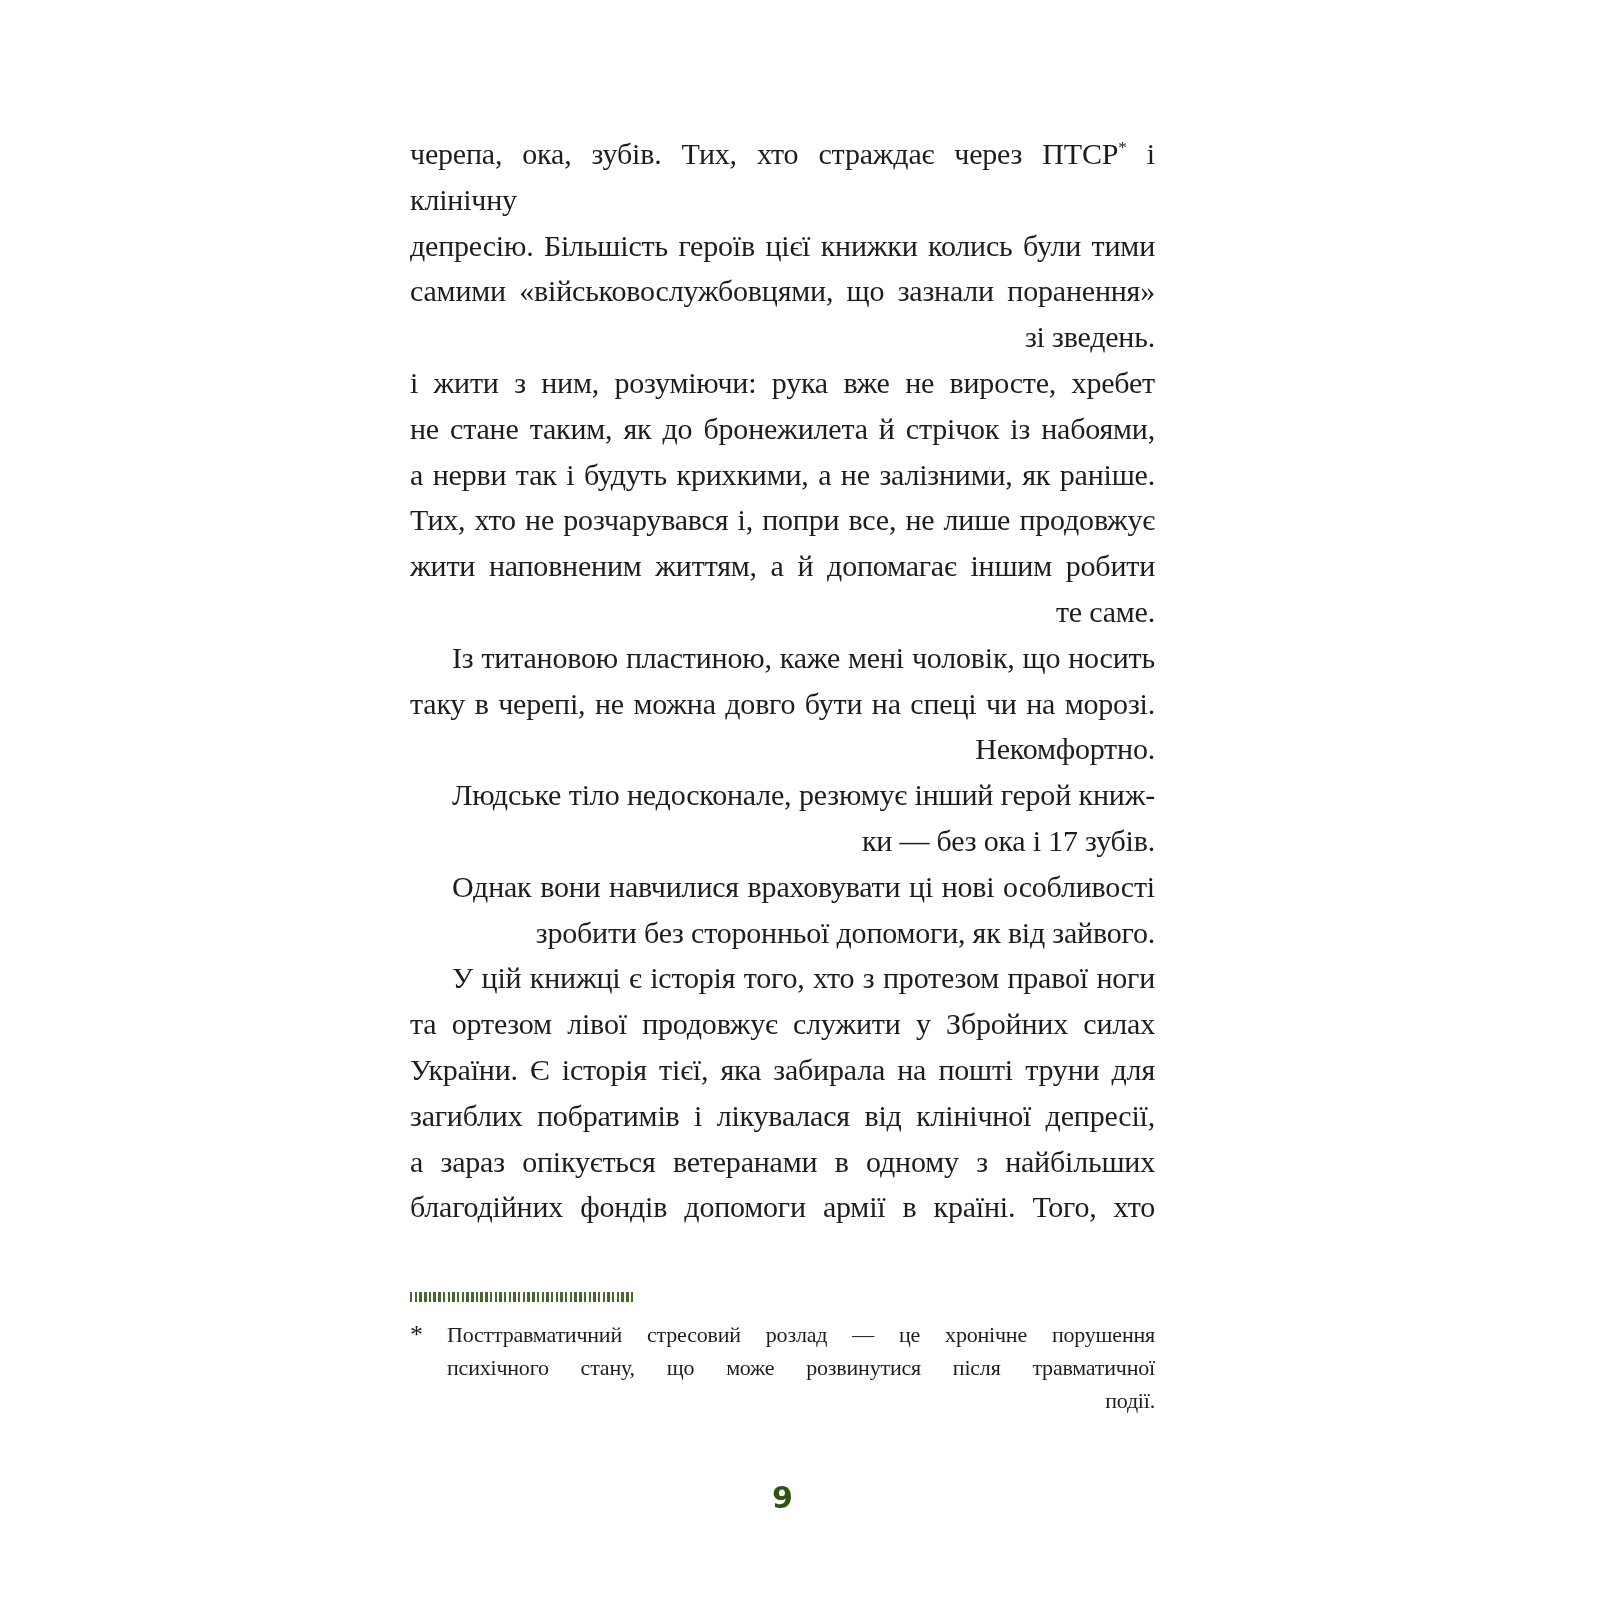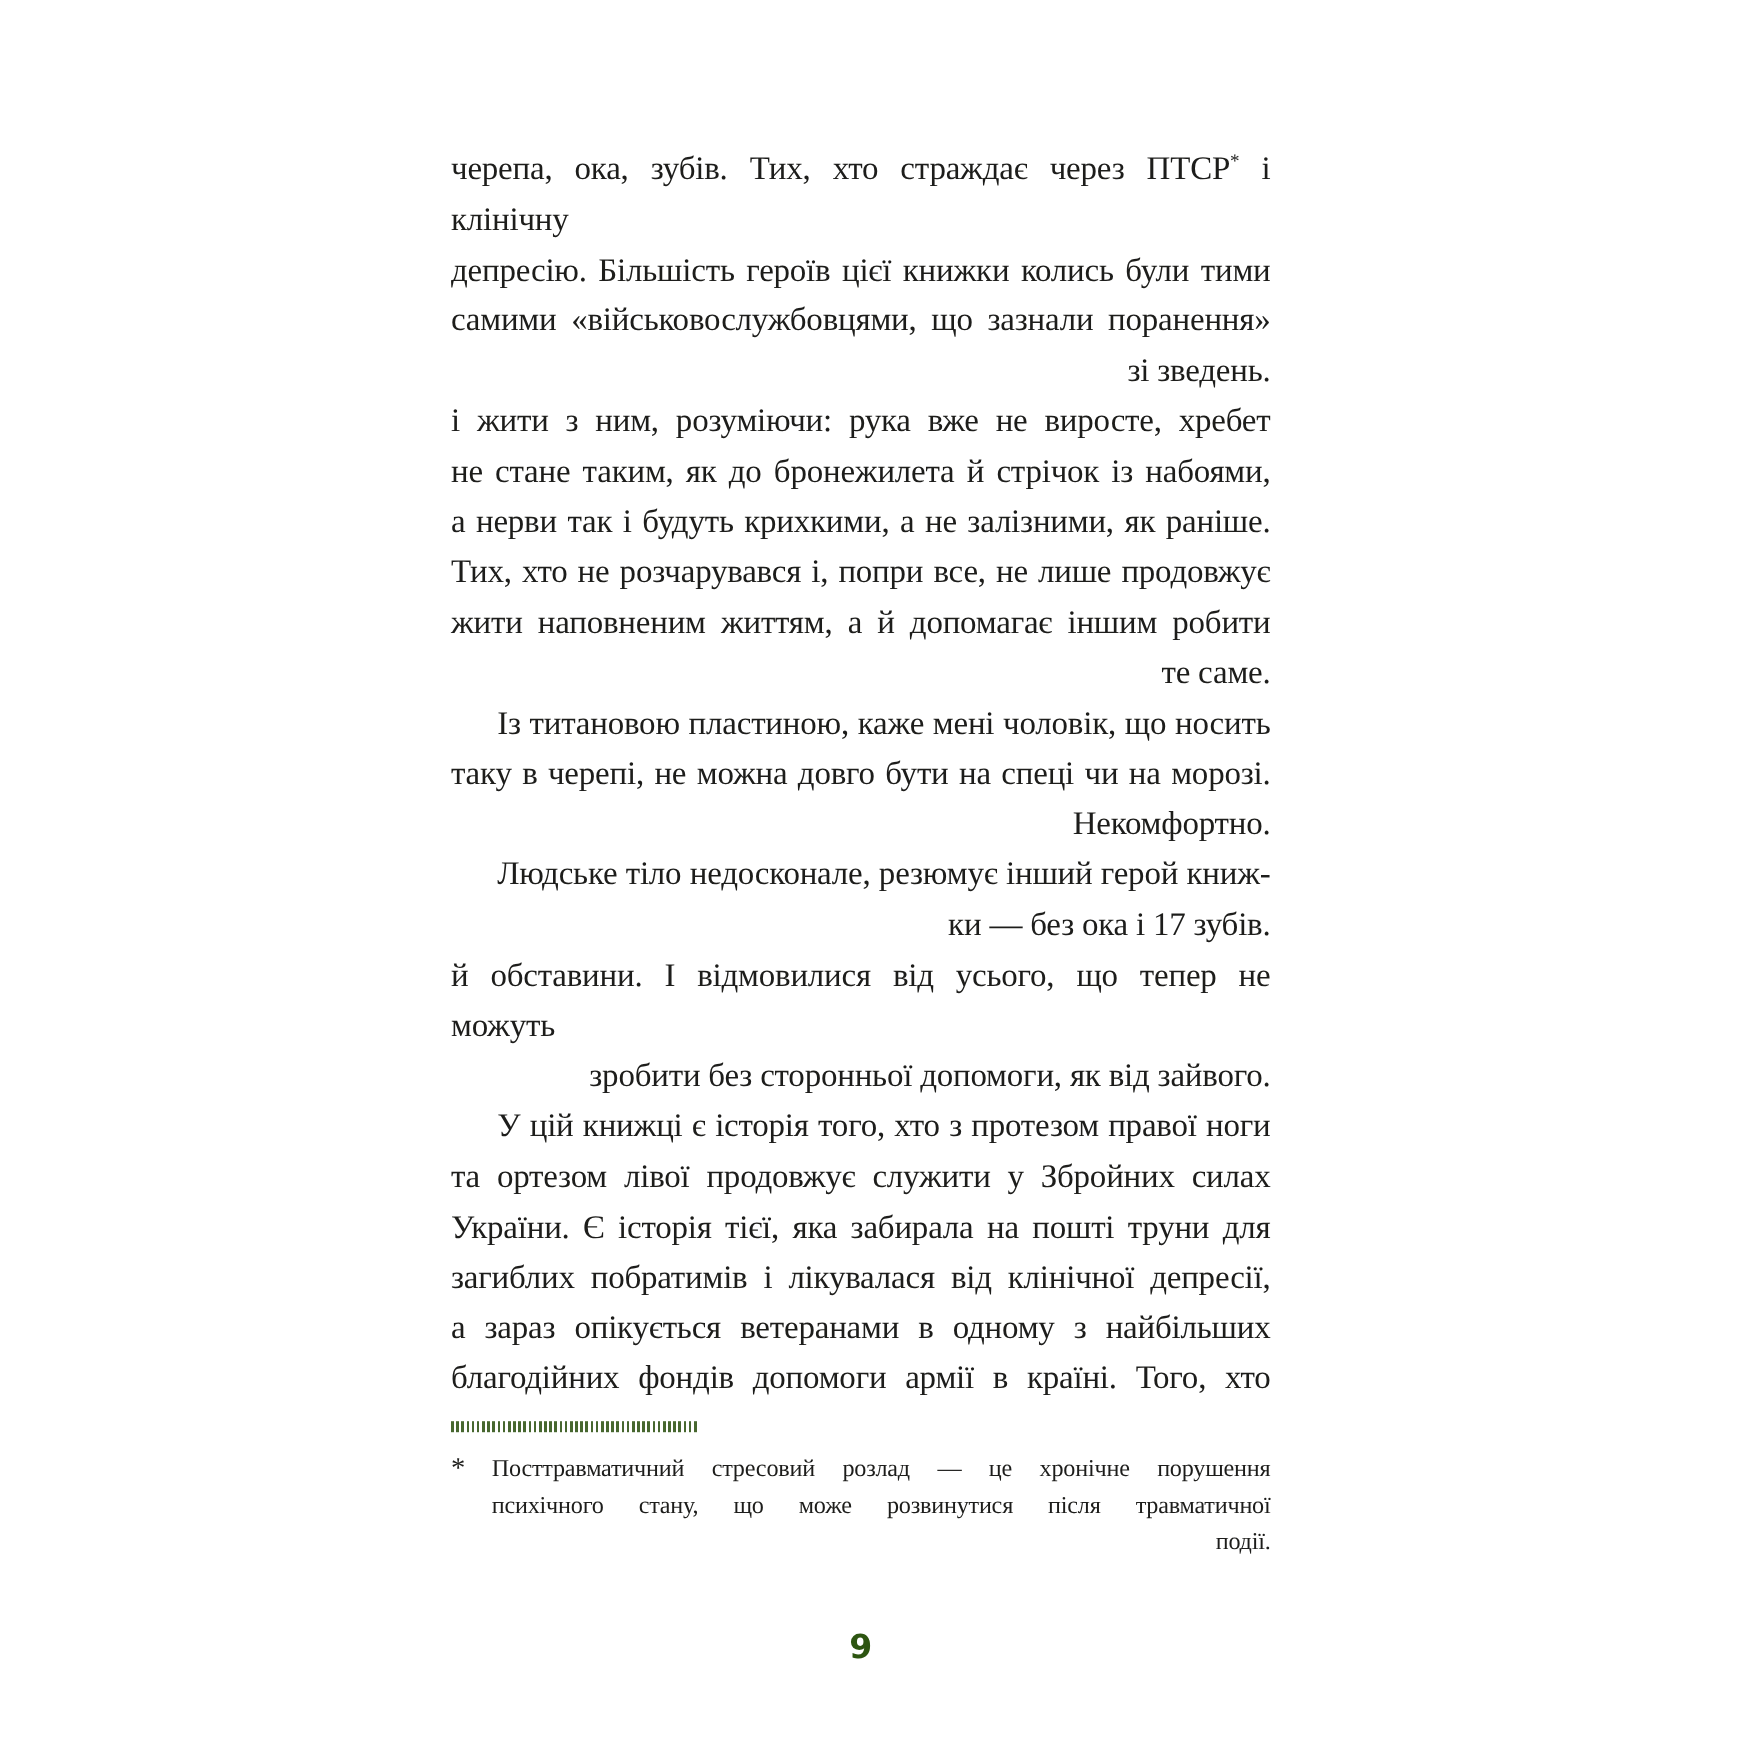--- a/index.html
+++ b/index.html
@@ -112,21 +112,21 @@
       <div class="paragraph">
         <div class="line just indent">Із титановою пластиною, каже мені чоловік, що носить</div>
         <div class="line just">таку в черепі, не можна довго бути на спеці чи на морозі.</div>
         <div class="line">Некомфортно.</div>
       </div>
       <div class="paragraph">
         <div class="line just indent">Людське тіло недосконале, резюмує інший герой книж-</div>
         <div class="line">ки — без ока і 17 зубів.</div>
       </div>
       <div class="paragraph">
-        <div class="line just">й обставини. І відмовилися від усього, що тепер не можуть</div>
+        <div class="line just indent">Однак вони навчилися враховувати ці нові особливості</div>
         <div class="line">зробити без сторонньої допомоги, як від зайвого.</div>
       </div>
       <div class="paragraph">
         <div class="line just indent">У цій книжці є історія того, хто з протезом правої ноги</div>
         <div class="line just">та ортезом лівої продовжує служити у Збройних силах</div>
         <div class="line just">України. Є історія тієї, яка забирала на пошті труни для</div>
         <div class="line just">загиблих побратимів і лікувалася від клінічної депресії,</div>
         <div class="line just">а зараз опікується ветеранами в одному з найбільших</div>
         <div class="line just">благодійних фондів допомоги армії в країні. Того, хто</div>
       </div>

